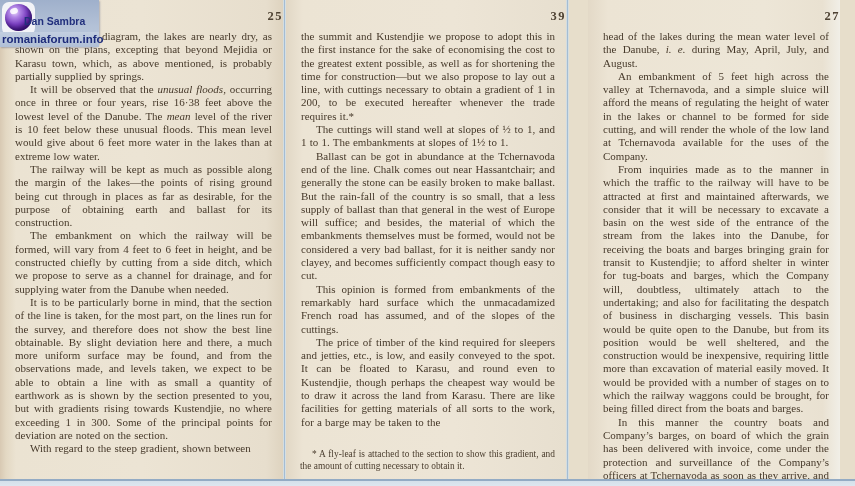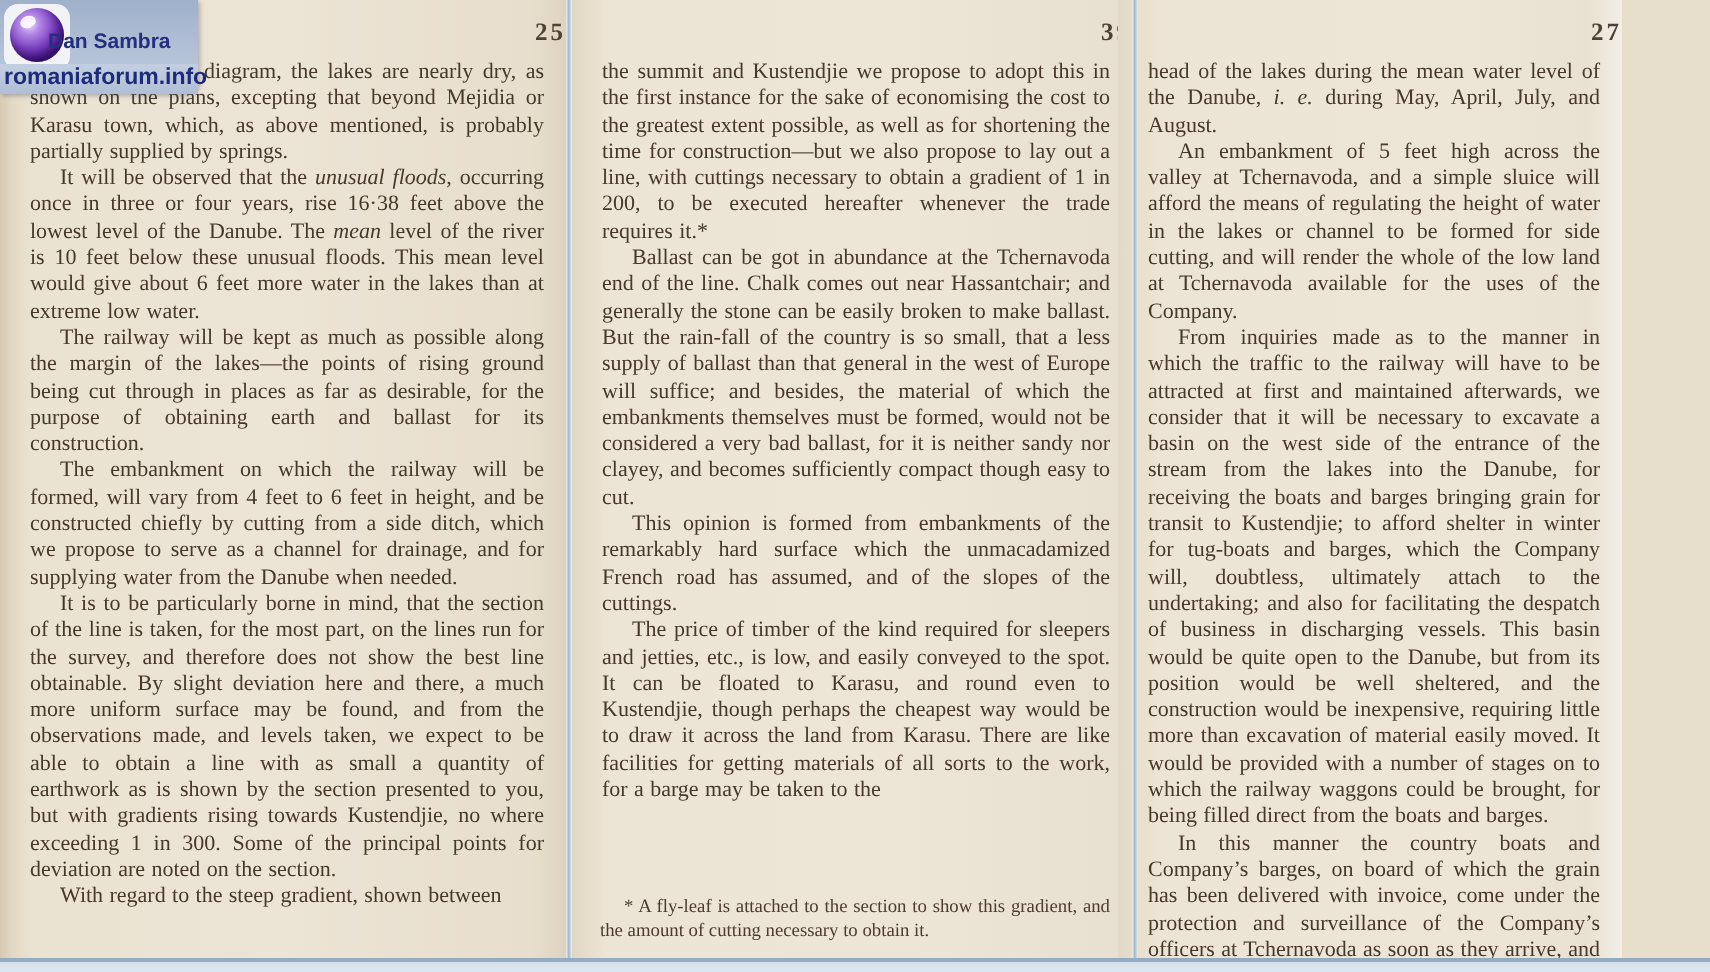--- a/index.html
+++ b/index.html
@@ -6,21 +6,21 @@
   .scan {
     position:relative; width:855px; height:486px; overflow:hidden;
     background:#e7decb;
     font-family:"Liberation Serif","DejaVu Serif",serif;
   }
   .page { position:absolute; top:0; bottom:7px; overflow:hidden; }
   .page-25 { left:0; width:283px;
     background:linear-gradient(90deg,#d8c9b3 0px,#e3d8c3 6px,#ebe3d2 16px,#ece4d4 50%,#e7decd 94%,#ded3bf 100%); }
   .page-26 { left:286px; width:280px;
     background:linear-gradient(90deg,#e1d7c5 0%,#ece4d4 6%,#ede5d6 60%,#e7dfcf 100%); }
-  .page-27 { left:559px; width:252px;
+  .page-27 { left:588px; width:252px;
     background:linear-gradient(90deg,#e3d9c7 0%,#ece4d4 8%,#ede6d7 70%,#e9e1d1 93%,#f1efe7 100%); }
 
   .divider { position:absolute; top:0; bottom:7px; width:3px; }
   .divider-1 { left:283px; background:linear-gradient(90deg,#f3f3eb 0%,#9db7d0 45%,#eef0ea 100%); }
   .divider-2 { left:566px; background:linear-gradient(90deg,#f3f3eb 0%,#9db7d0 45%,#eef0ea 100%); }
   .bottom-strip { position:absolute; left:0; right:0; bottom:0; height:7px;
     background:linear-gradient(180deg,#93abc4 0px,#93abc4 2px,#d4e0ea 2px,#dde7ef 100%); }
 
   .pagenum { text-align:right; padding-top:9px; font-size:12.5px; letter-spacing:1.5px;
     color:#4e4233; font-weight:bold; }
@@ -65,20 +65,21 @@
         <p class="para ind"><span>The embankment on which the railway will be formed, will vary from 4 feet to 6 feet in height, and be constructed chiefly by cutting from a side ditch, which we propose to serve as a channel for drainage, and for supplying water from the Danube when needed.</span></p>
         <p class="para ind"><span>It is to be particularly borne in mind, that the section of the line is taken, for the most part, on the lines run for the survey, and therefore does not show the best line obtainable.  By slight deviation here and there, a much more uniform surface may be found, and from the observations made, and levels taken, we expect to be able to obtain a line with as small a quantity of earthwork as is shown by the section presented to you, but with gradients rising towards Kustendjie, no where exceeding 1 in 300.  Some of the principal points for deviation are noted on the section.</span></p>
         <p class="para ind"><span>With regard to the steep gradient, shown between</span></p>
       </div>
   </div>
 
   <div class="page page-26">
     <div class="pagenum">39</div>
     <div class="page-text">
         <p class="para"><span>the summit and Kustendjie we propose to adopt this in the first instance for the sake of economising the cost to the greatest extent possible, as well as for shortening the time for construction—but we also propose to lay out a line, with cuttings necessary to obtain a gradient of 1 in 200, to be executed hereafter whenever the trade requires it.*</span></p>
+        <p class="para ind"><span>The cuttings will stand well at slopes of ½ to 1, and 1 to 1.  The embankments at slopes of 1½ to 1.</span></p>
         <p class="para ind"><span>Ballast can be got in abundance at the Tchernavoda end of the line.  Chalk comes out near Hassantchair; and generally the stone can be easily broken to make ballast.  But the rain-fall of the country is so small, that a less supply of ballast than that general in the west of Europe will suffice; and besides, the material of which the embankments themselves must be formed, would not be considered a very bad ballast, for it is neither sandy nor clayey, and becomes sufficiently compact though easy to cut.</span></p>
         <p class="para ind"><span>This opinion is formed from embankments of the remarkably hard surface which the unmacadamized French road has assumed, and of the slopes of the cuttings.</span></p>
         <p class="para ind"><span>The price of timber of the kind required for sleepers and jetties, etc., is low, and easily conveyed to the spot.  It can be floated to Karasu, and round even to Kustendjie, though perhaps the cheapest way would be to draw it across the land from Karasu.  There are like facilities for getting materials of all sorts to the work, for a barge may be taken to the</span></p>
       </div>
     <div class="footnote">* A fly-leaf is attached to the section to show this gradient, and the amount of cutting necessary to obtain it.</div>
   </div>
 
   <div class="page page-27">
     <div class="pagenum">27</div>
     <div class="page-text">

